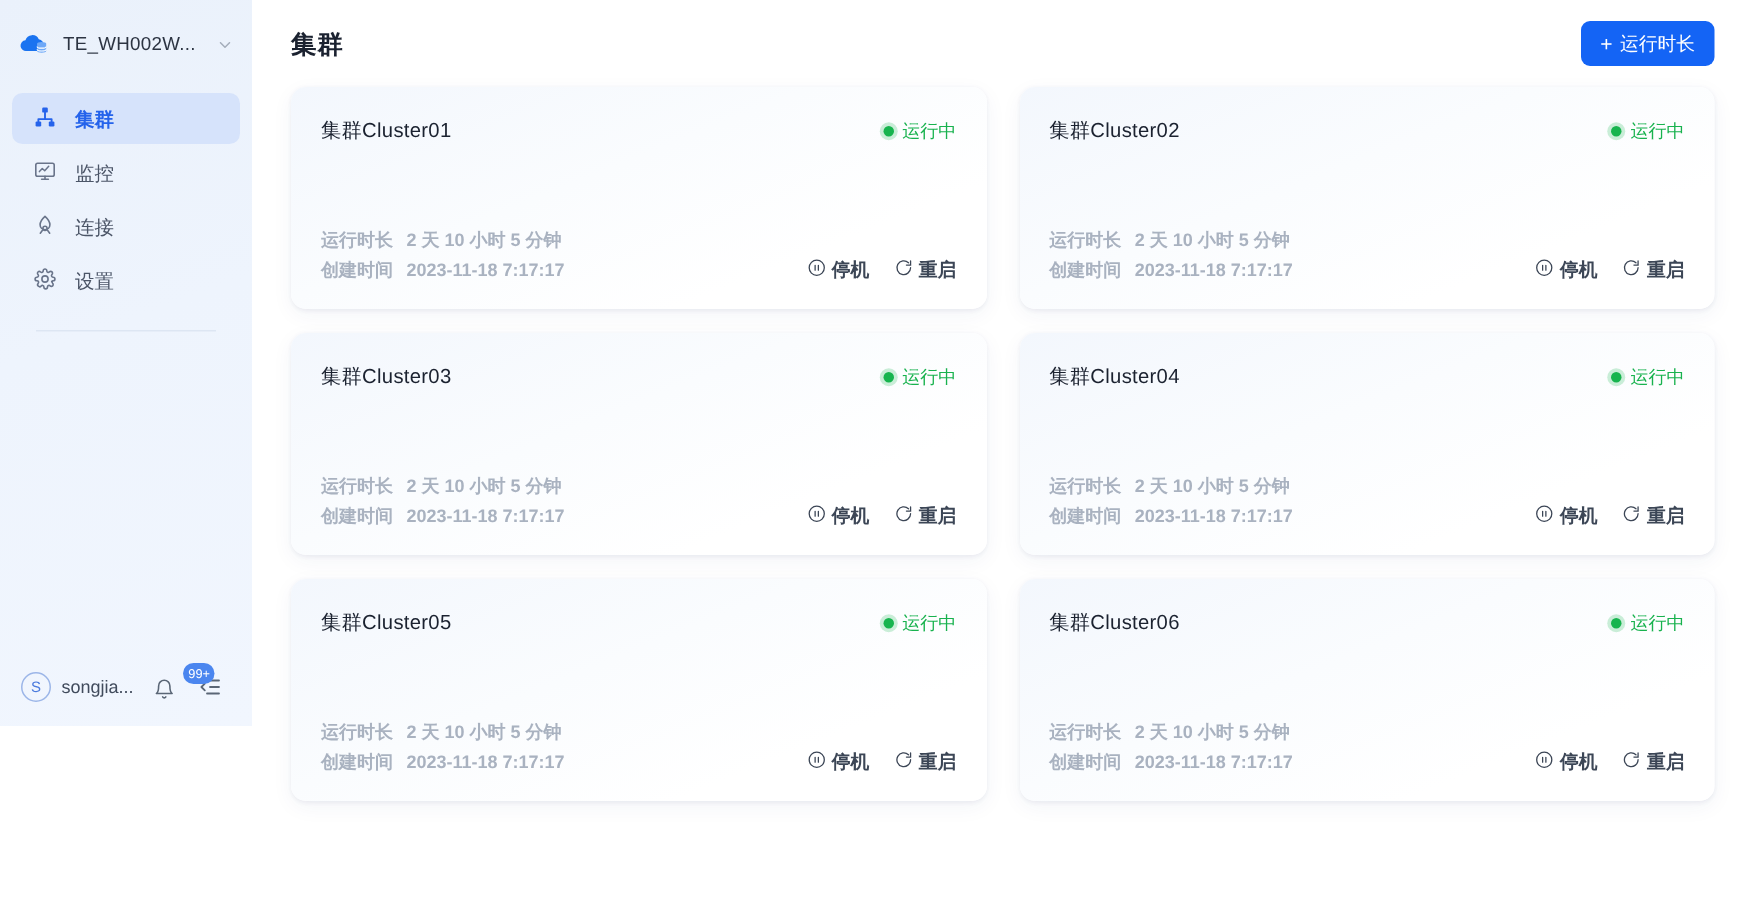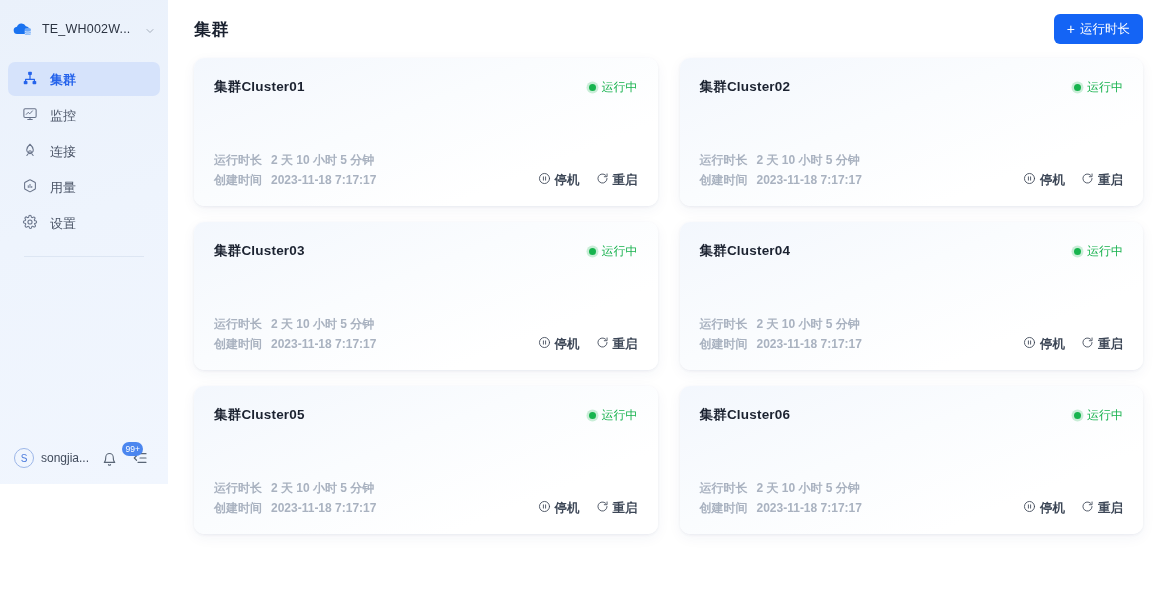--- a/index.html
+++ b/index.html
@@ -97,21 +97,21 @@
   .card {
     height: 148px;
     border-radius: 10px;
     background: linear-gradient(158deg, #f3f7fd 0%, #fafcfe 42%, #ffffff 75%);
     box-shadow: 0 1px 3px rgba(36,60,110,.07), 0 4px 14px rgba(36,60,110,.05);
     padding: 20px 20px 16px 20px;
     display: flex; flex-direction: column;
     position: relative;
   }
   .card-head { display: flex; align-items: center; }
-  .card-title { font-size: 13.5px; font-weight: bold; color: #1b2230; letter-spacing: .2px; }
+  .card-title { font-size: 13.5px; font-weight: normal; color: #1b2230; letter-spacing: .2px; }
   .status { margin-left: auto; display: flex; align-items: center; gap: 6px; }
   .dot {
     width: 7px; height: 7px; border-radius: 50%;
     background: #17b44e;
     box-shadow: 0 0 0 2.5px rgba(23,180,78,.22);
   }
   .status-text { font-size: 12px; color: #18b24e; }
 
   .card-body { margin-top: auto; font-weight: bold; }
   .meta-row { display: flex; align-items: center; font-size: 12px; color: #a9b2c0; line-height: 20px; }
@@ -180,29 +180,20 @@
         <span>
           <svg viewBox="0 0 24 24" fill="none" stroke="#69748a" stroke-width="1.6" stroke-linecap="round" stroke-linejoin="round">
             <path d="M12 3.4c2.9 2.6 4.9 5.7 4.9 8.4a4.9 4.9 0 0 1-9.8 0c0-2.7 2-5.8 4.9-8.4z"></path>
             <circle cx="12" cy="15.3" r="2.1"></circle>
             <path d="M9.3 17.6l-2 2.6M14.7 17.6l2 2.6"></path>
           </svg>
         </span>
         <span class="nav-label">连接</span>
       </div>
 
-      <div class="nav-item">
-        <span>
-          <svg viewBox="0 0 24 24" fill="none" stroke="#69748a" stroke-width="1.6" stroke-linecap="round" stroke-linejoin="round">
-            <path d="M11.1 2.9a1.8 1.8 0 0 1 1.8 0l6.3 3.6c.56.32.9.92.9 1.56v7.2c0 .64-.34 1.24-.9 1.56l-6.3 3.6a1.8 1.8 0 0 1-1.8 0l-6.3-3.6a1.8 1.8 0 0 1-.9-1.56v-7.2c0-.64.34-1.24.9-1.56z"></path>
-            <path d="M9.4 14.2v-2.6M12 14.2V9.6M14.6 14.2v-1.5" stroke-width="1.5"></path>
-          </svg>
-        </span>
-        <span class="nav-label">用量</span>
-      </div>
 
       <div class="nav-item">
         <span>
           <svg viewBox="0 0 24 24" fill="none" stroke="#69748a" stroke-width="1.6" stroke-linecap="round" stroke-linejoin="round">
             <circle cx="12" cy="12" r="3.1"></circle>
             <path d="M19.3 14.6a1.5 1.5 0 0 0 .3 1.65l.05.06a1.8 1.8 0 1 1-2.55 2.55l-.06-.06a1.5 1.5 0 0 0-1.65-.3 1.5 1.5 0 0 0-.9 1.37v.17a1.8 1.8 0 1 1-3.6 0v-.09a1.5 1.5 0 0 0-.98-1.37 1.5 1.5 0 0 0-1.65.3l-.06.06A1.8 1.8 0 1 1 5.1 16.4l.06-.06a1.5 1.5 0 0 0 .3-1.65 1.5 1.5 0 0 0-1.37-.9H3.9a1.8 1.8 0 1 1 0-3.6h.09a1.5 1.5 0 0 0 1.37-.98 1.5 1.5 0 0 0-.3-1.65L5 7.5a1.8 1.8 0 1 1 2.55-2.55l.06.06a1.5 1.5 0 0 0 1.65.3h.07A1.5 1.5 0 0 0 10.2 4V3.8a1.8 1.8 0 1 1 3.6 0v.09a1.5 1.5 0 0 0 .9 1.37 1.5 1.5 0 0 0 1.65-.3l.06-.06A1.8 1.8 0 1 1 18.96 7.5l-.06.06a1.5 1.5 0 0 0-.3 1.65v.07a1.5 1.5 0 0 0 1.37.9h.17a1.8 1.8 0 1 1 0 3.6h-.09a1.5 1.5 0 0 0-1.37.9z"></path>
           </svg>
         </span>
         <span class="nav-label">设置</span>
       </div>

